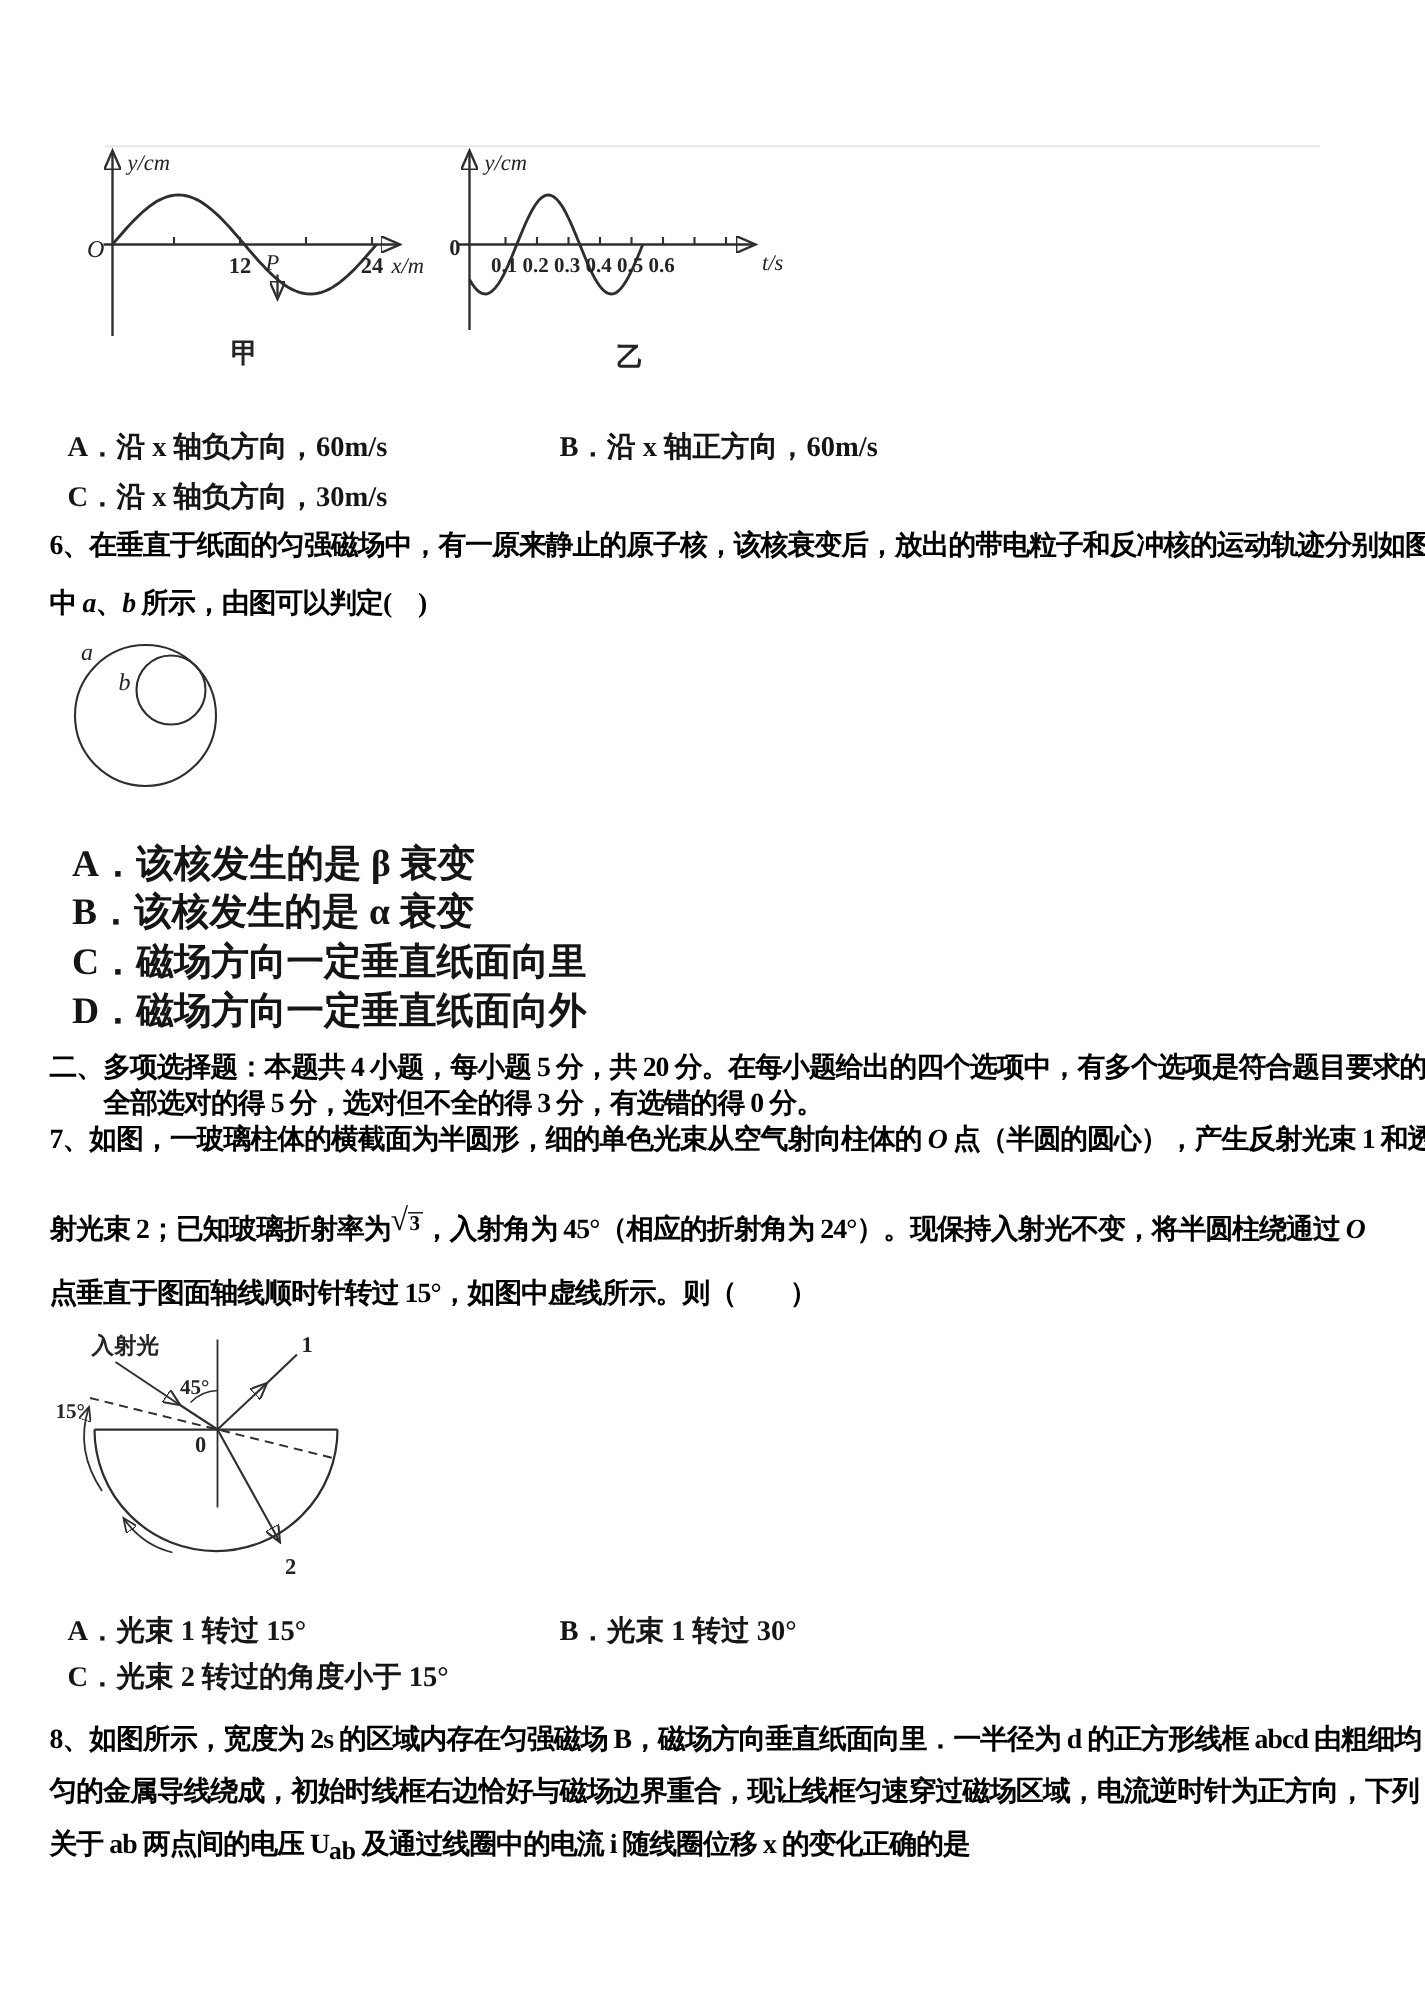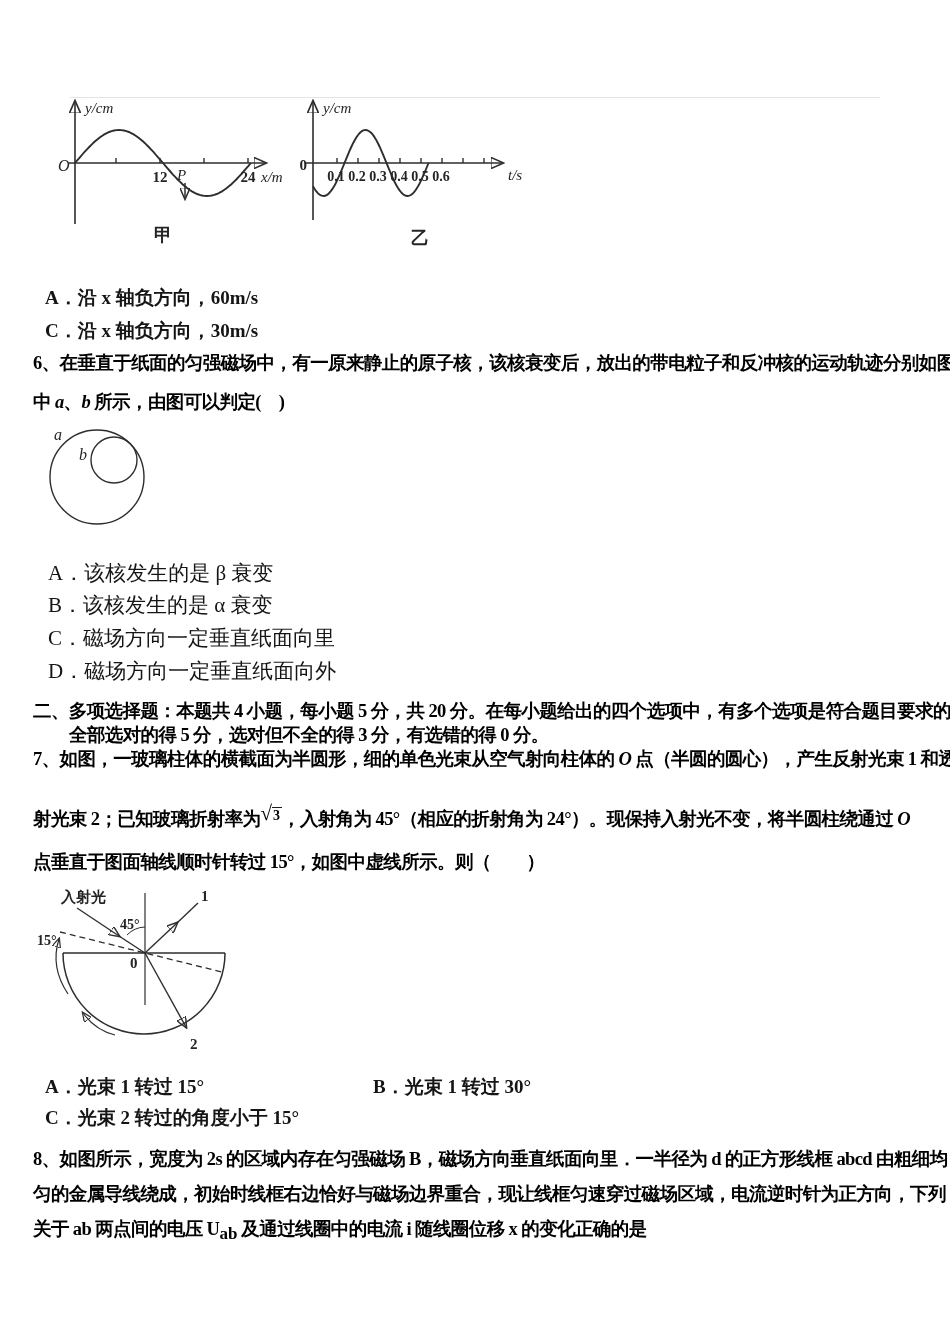--- a/index.html
+++ b/index.html
@@ -10,21 +10,21 @@
   .faint-line{position:absolute;background:#e4e4e4;}
   .fig{position:absolute;}
   .tline{
     position:absolute;left:33px;width:897px;white-space:nowrap;
     font-size:18.5px;letter-spacing:-0.6px;font-weight:700;color:#000000;
   }
   .optrow{position:absolute;left:45px;width:880px;white-space:nowrap;
     font-size:19px;font-weight:bold;color:#151515;}
   .optrow .col2{position:absolute;left:328px;top:0;}
   .optline{position:absolute;left:48px;white-space:nowrap;
-    font-size:21px;font-weight:normal;color:#151515;}
+    font-size:25px;font-weight:bold;color:#151515;}
   .iv{font-style:italic;}
   .sub{font-size:17px;vertical-align:-4px;letter-spacing:0;}
   .radical{display:inline-block;vertical-align:5px;letter-spacing:0;}
   .rad-sign{font-size:21px;}
   .rad-num{font-size:14px;border-top:1.6px solid #1b1b1b;padding:0 2px 0 1px;}
   svg text{font-family:"Liberation Serif","DejaVu Serif",serif;fill:#242424;}
   .t14{font-size:14px;font-weight:600;}
   .t15{font-size:15px;font-weight:600;}
   .t15i{font-size:15px;font-style:italic;}
   .t16i{font-size:16px;font-style:italic;}
@@ -91,20 +91,21 @@
       <text x="365" y="89" text-anchor="middle">0.5</text>
       <text x="386" y="89" text-anchor="middle">0.6</text>
     </g>
     <text x="453" y="88" class="t15i">t/s</text>
     <text x="365" y="152" class="t18" text-anchor="middle">乙</text>
   </g>
 </svg>
 
 <div class="optrow" style="top:285px;">
   <span>A．沿 x 轴负方向，60m/s</span>
+  <span class="col2">B．沿 x 轴正方向，60m/s</span>
 </div>
 <div class="optrow" style="top:318px;">
   <span>C．沿 x 轴负方向，30m/s</span>
 </div>
 
 <div class="tline" style="top:350px;">6、在垂直于纸面的匀强磁场中，有一原来静止的原子核，该核衰变后，放出的带电粒子和反冲核的运动轨迹分别如图</div>
 <div class="tline" style="top:389px;"><span>中 </span><span class="iv">a</span><span>、</span><span class="iv">b</span><span> 所示，由图可以判定(　)</span></div>
 
 <svg class="fig" style="left:45px;top:424px;" width="170" height="125" viewBox="0 0 170 125">
   <circle cx="52" cy="53" r="47" stroke-width="1.4"></circle>

